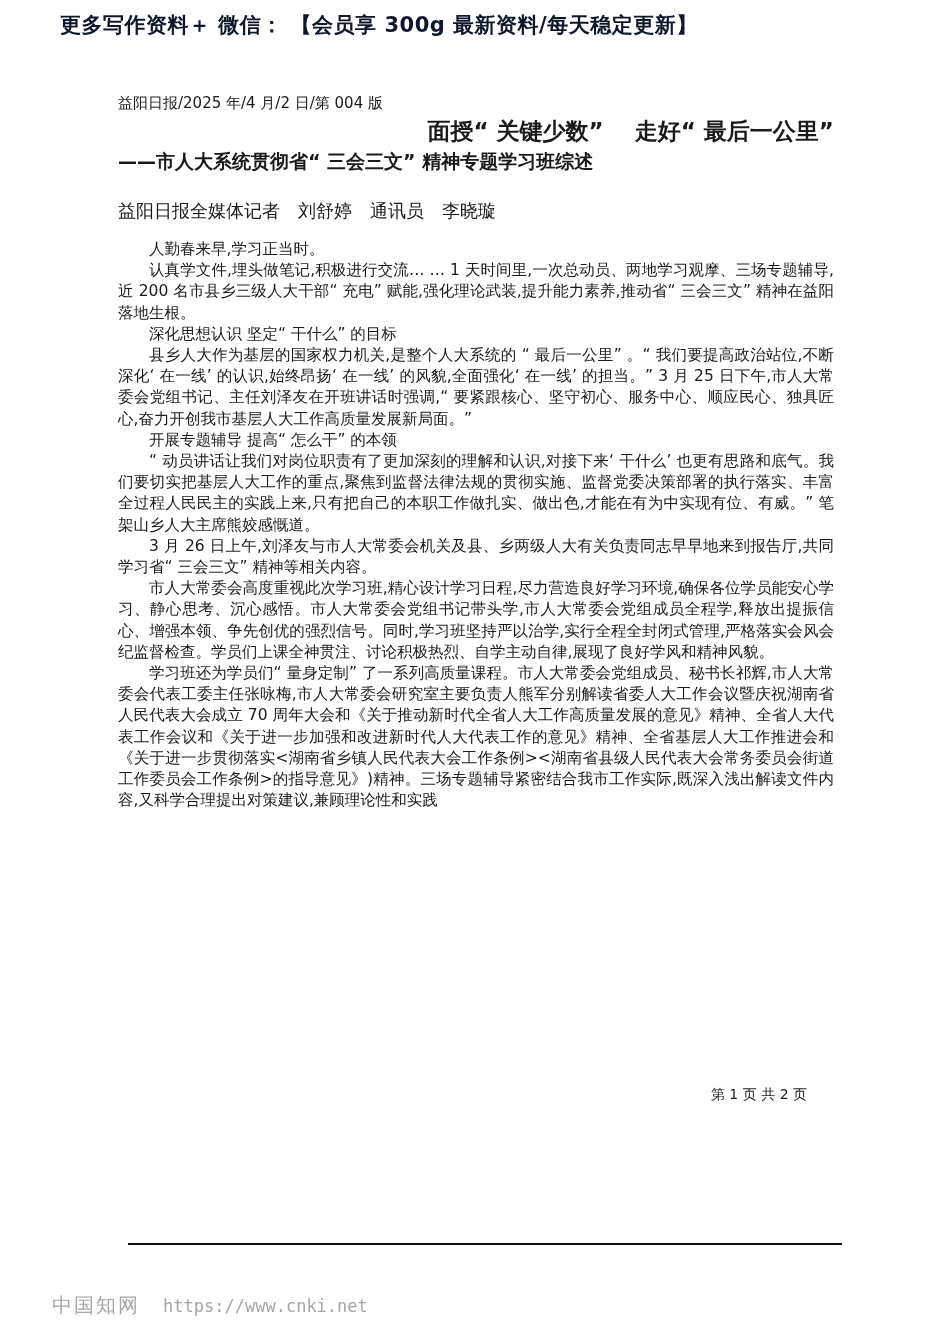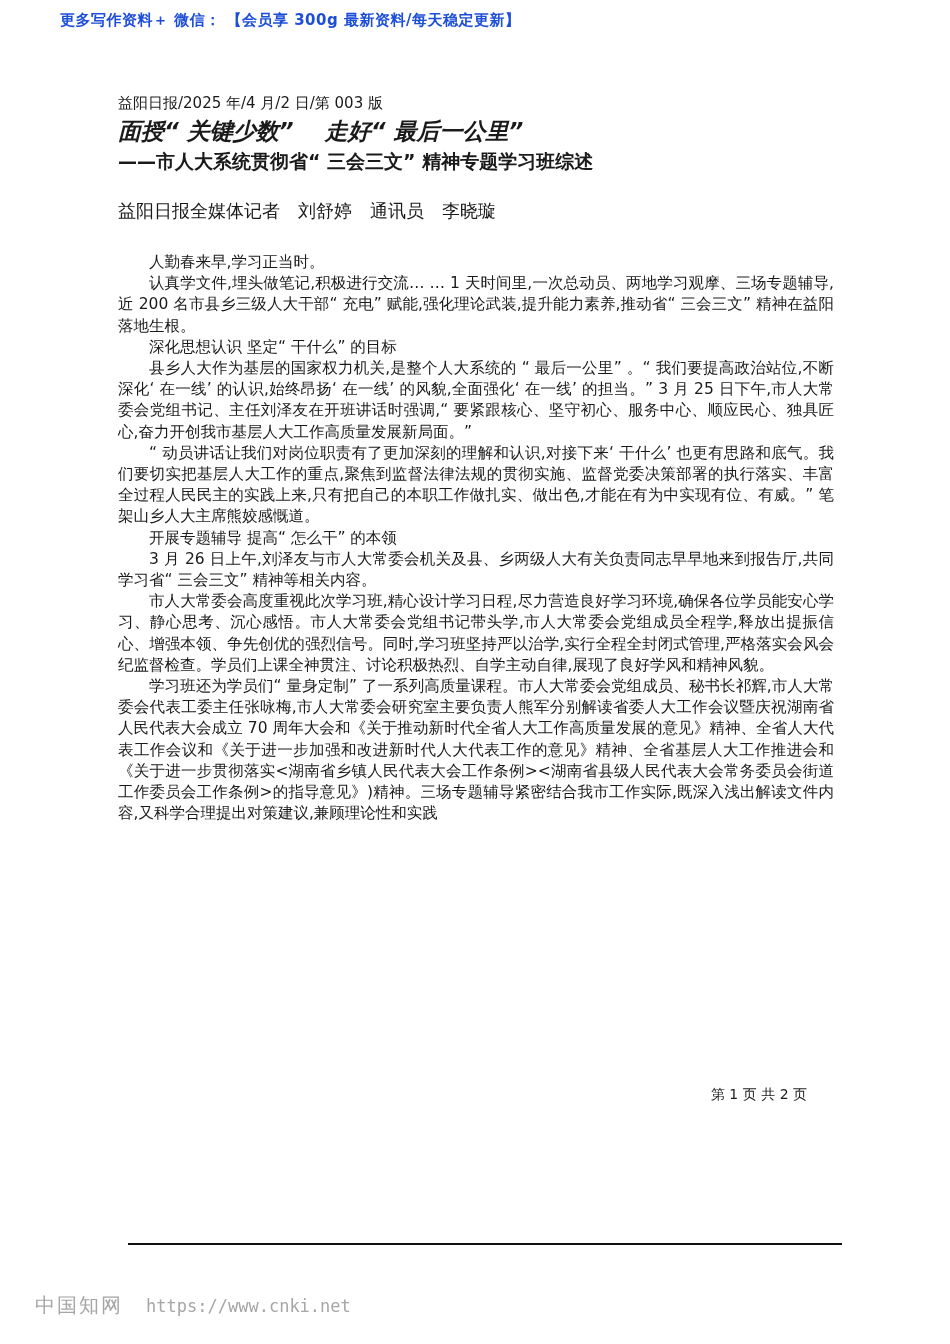--- a/index.html
+++ b/index.html
@@ -11,60 +11,59 @@
     font-family: "DejaVu Sans", sans-serif;
     color: #1a1a1a;
     overflow: hidden;
   }
 
   
   .promo-banner {
     position: absolute;
     left: 60px;
     top: 11px;
-    font-size: 15px;
+    font-size: 21px;
     font-weight: bold;
-    color: #1d4ed8;
+    color: #0f172a;
     letter-spacing: 0.5px;
     white-space: nowrap;
   }
 
   
   .article {
     position: absolute;
     left: 118px;
     top: 94px;
     width: 716px;
   }
   .source-line {
     font-size: 15px;
     line-height: 18px;
     margin: 0;
   }
   .article-title {
-    text-align: left;
+    text-align: right;
     font-size: 23px;
     font-weight: bold;
     line-height: 28px;
     margin: 5px 0 0 0;
-    font-style: italic;
   }
   .article-subtitle {
     font-size: 19px;
     font-weight: bold;
     line-height: 24px;
     margin: 4px 0 0 0;
   }
   .byline {
     font-size: 18px;
     line-height: 20px;
     margin: 28px 0 0 0;
   }
   .article-body {
-    margin-top: 31px;
+    margin-top: 18px;
     font-size: 15.5px;
     line-height: 21.2px;
     text-align: justify;
   }
   .article-body p {
     margin: 0;
     text-indent: 31px;
   }
   .article-body p.space-before {
     margin-top: 15px;
@@ -83,21 +82,21 @@
   .footer-divider {
     position: absolute;
     left: 128px;
     top: 1243px;
     width: 714px;
     height: 2px;
     background: #111111;
   }
   .footer-watermark {
     position: absolute;
-    left: 35px;
+    left: 52px;
     top: 1292px;
     white-space: nowrap;
     color: #a6a6a6;
   }
   .footer-site {
     font-family: "DejaVu Serif", serif;
     font-size: 20px;
     letter-spacing: 2px;
   }
   .footer-url {
@@ -107,31 +106,31 @@
     color: #a6a6a6;
     text-decoration: none;
   }
 </style>
 </head>
 <body>
 
 <div class="promo-banner">更多写作资料＋ 微信： 【会员享 300g 最新资料/每天稳定更新】</div>
 
 <div class="article">
-  <p class="source-line">益阳日报/2025 年/4 月/2 日/第 003 版</p>
+  <p class="source-line">益阳日报/2025 年/4 月/2 日/第 004 版</p>
   <h1 class="article-title">面授“ 关键少数”　 走好“ 最后一公里”</h1>
   <h2 class="article-subtitle">——市人大系统贯彻省“ 三会三文” 精神专题学习班综述</h2>
   <p class="byline">益阳日报全媒体记者　刘舒婷　通讯员　李晓璇</p>
   <div class="article-body">
       <p>人勤春来早,学习正当时。</p>
       <p>认真学文件,埋头做笔记,积极进行交流… … 1 天时间里,一次总动员、两地学习观摩、三场专题辅导,近 200 名市县乡三级人大干部“ 充电” 赋能,强化理论武装,提升能力素养,推动省“ 三会三文” 精神在益阳落地生根。</p>
       <p>深化思想认识 坚定“ 干什么” 的目标</p>
       <p>县乡人大作为基层的国家权力机关,是整个人大系统的 “ 最后一公里” 。“ 我们要提高政治站位,不断深化‘ 在一线’ 的认识,始终昂扬‘ 在一线’ 的风貌,全面强化‘ 在一线’ 的担当。” 3 月 25 日下午,市人大常委会党组书记、主任刘泽友在开班讲话时强调,“ 要紧跟核心、坚守初心、服务中心、顺应民心、独具匠心,奋力开创我市基层人大工作高质量发展新局面。”</p>
+      <p>开展专题辅导 提高“ 怎么干” 的本领</p>
       <p>“ 动员讲话让我们对岗位职责有了更加深刻的理解和认识,对接下来‘ 干什么’ 也更有思路和底气。我们要切实把基层人大工作的重点,聚焦到监督法律法规的贯彻实施、监督党委决策部署的执行落实、丰富全过程人民民主的实践上来,只有把自己的本职工作做扎实、做出色,才能在有为中实现有位、有威。” 笔架山乡人大主席熊姣感慨道。</p>
-      <p>开展专题辅导 提高“ 怎么干” 的本领</p>
       <p>3 月 26 日上午,刘泽友与市人大常委会机关及县、乡两级人大有关负责同志早早地来到报告厅,共同学习省“ 三会三文” 精神等相关内容。</p>
       <p>市人大常委会高度重视此次学习班,精心设计学习日程,尽力营造良好学习环境,确保各位学员能安心学习、静心思考、沉心感悟。市人大常委会党组书记带头学,市人大常委会党组成员全程学,释放出提振信心、增强本领、争先创优的强烈信号。同时,学习班坚持严以治学,实行全程全封闭式管理,严格落实会风会纪监督检查。学员们上课全神贯注、讨论积极热烈、自学主动自律,展现了良好学风和精神风貌。</p>
       <p>学习班还为学员们“ 量身定制” 了一系列高质量课程。市人大常委会党组成员、秘书长祁辉,市人大常委会代表工委主任张咏梅,市人大常委会研究室主要负责人熊军分别解读省委人大工作会议暨庆祝湖南省人民代表大会成立 70 周年大会和《关于推动新时代全省人大工作高质量发展的意见》精神、全省人大代表工作会议和《关于进一步加强和改进新时代人大代表工作的意见》精神、全省基层人大工作推进会和《关于进一步贯彻落实&lt;湖南省乡镇人民代表大会工作条例&gt;&lt;湖南省县级人民代表大会常务委员会街道工作委员会工作条例&gt;的指导意见》)精神。三场专题辅导紧密结合我市工作实际,既深入浅出解读文件内容,又科学合理提出对策建议,兼顾理论性和实践</p>
     </div>
 </div>
 
 <div class="page-num">第 1 页 共 2 页</div>
 
 <div class="footer-divider"></div>
 

